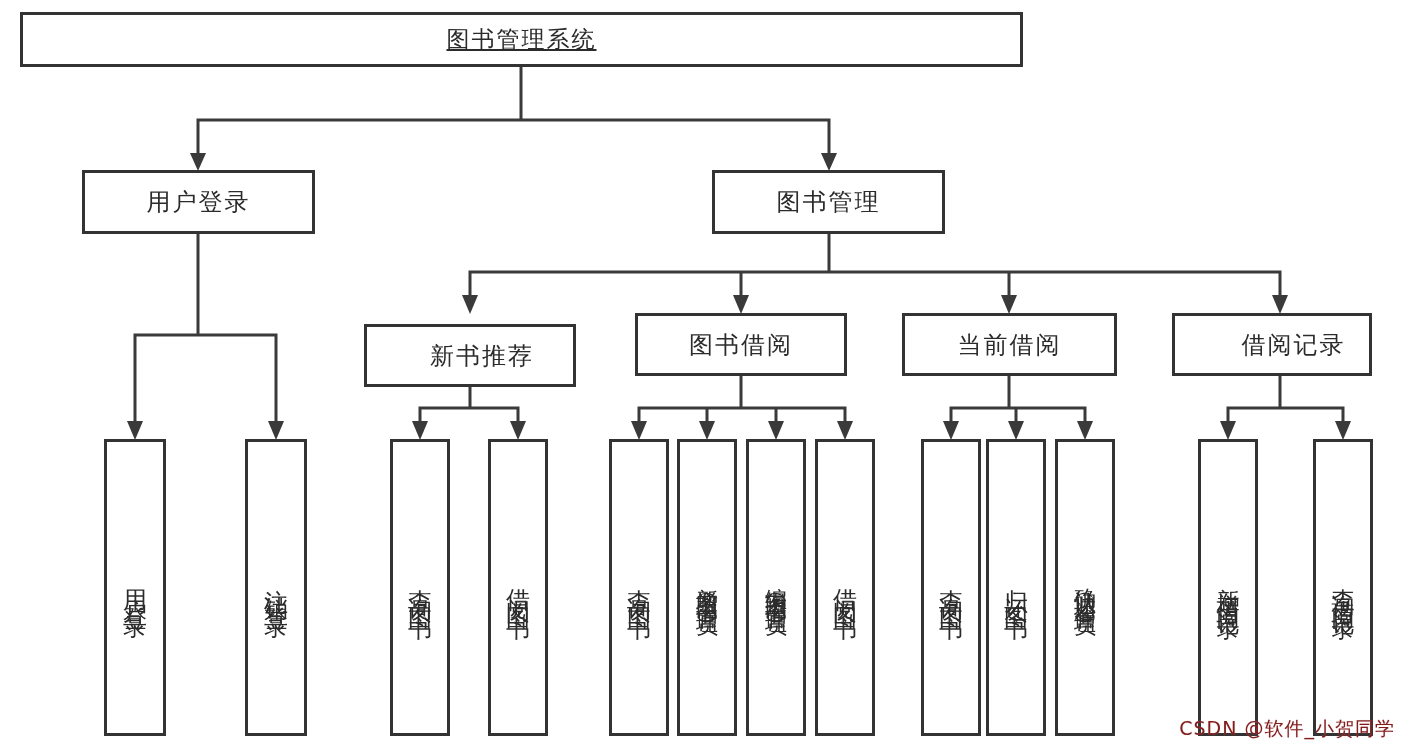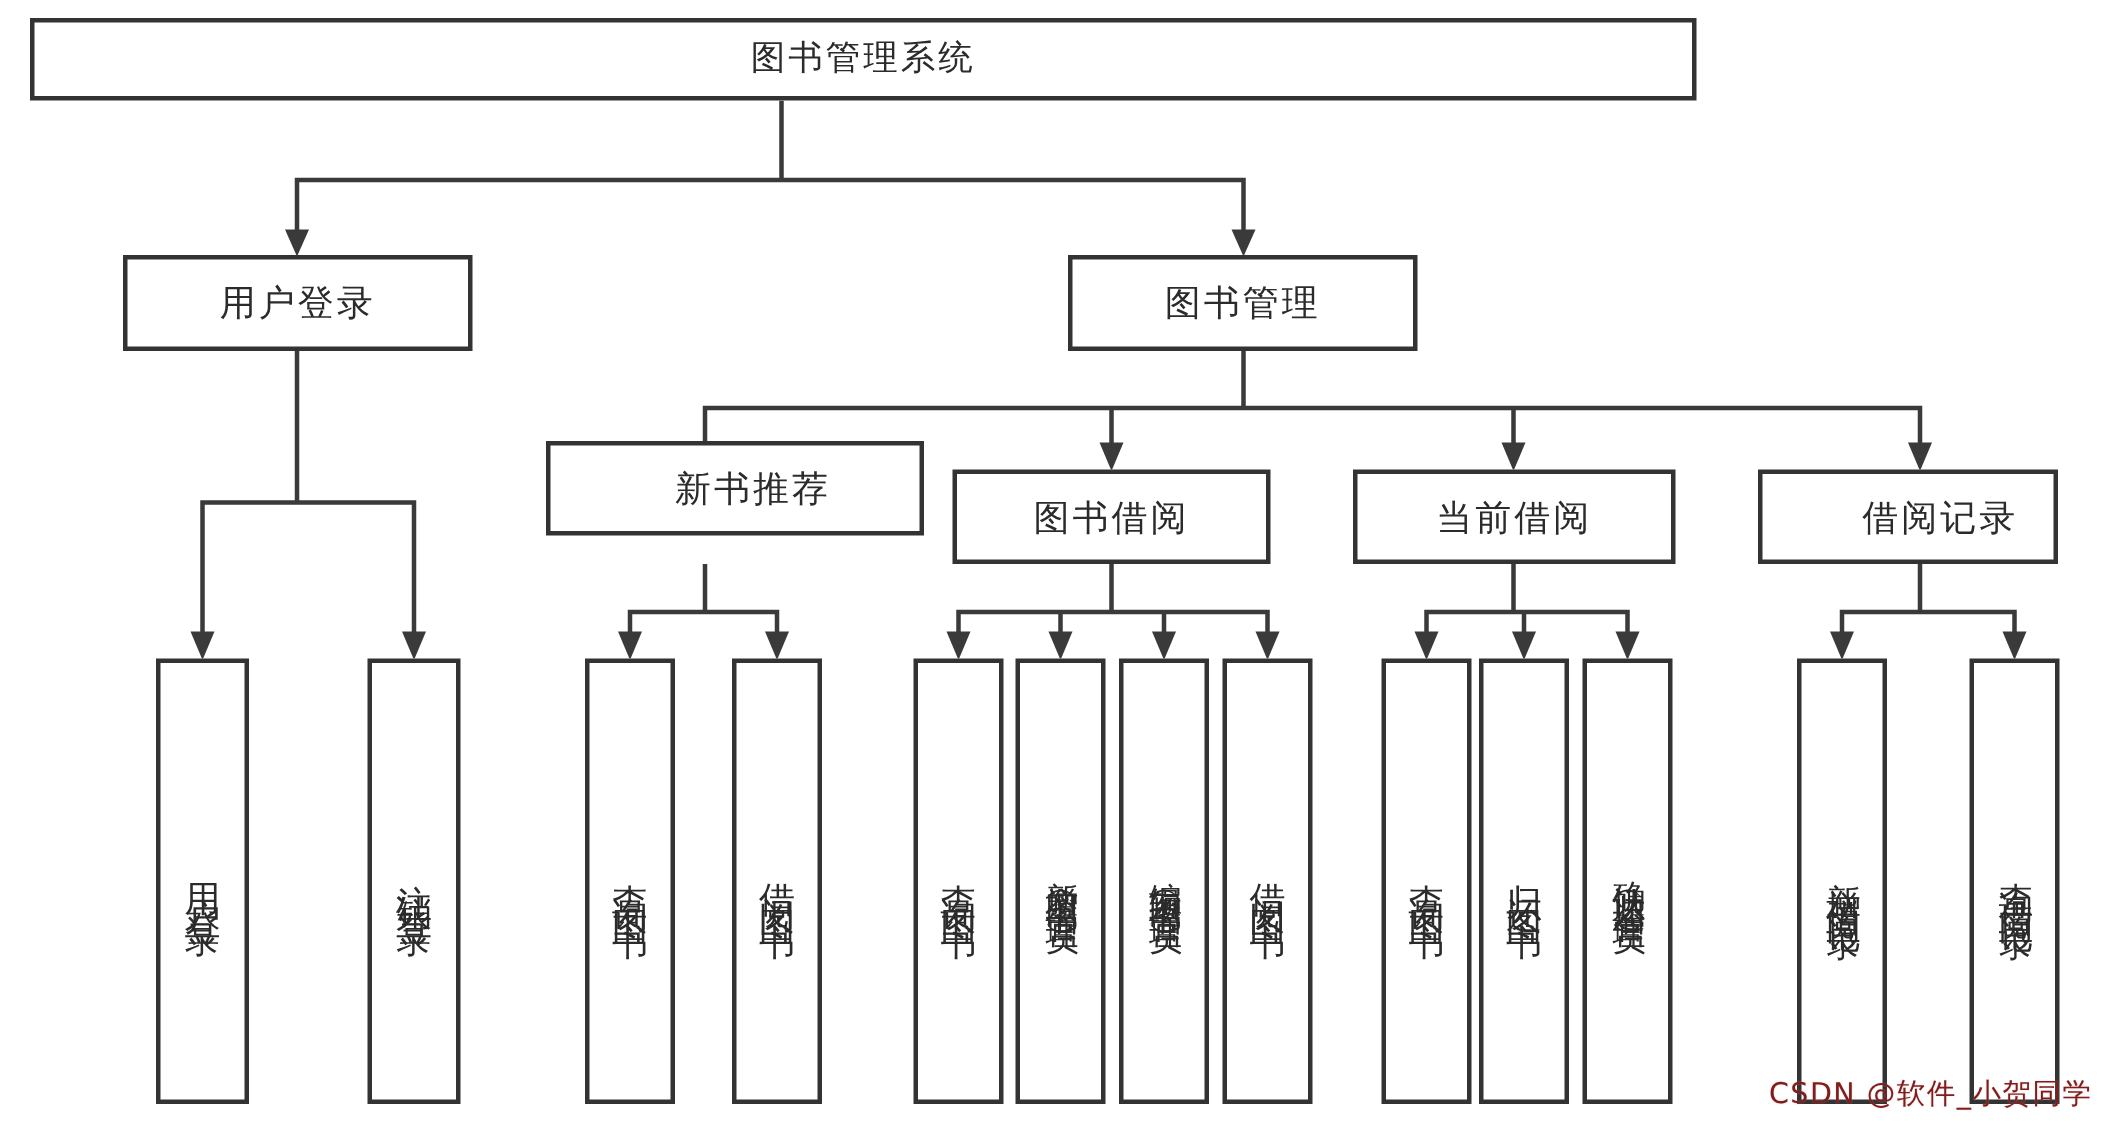--- a/index.html
+++ b/index.html
@@ -94,26 +94,26 @@
       <polygon points="1077,421 1093,421 1085,440" stroke="none"></polygon>
     </g>
 
     <g stroke="#3a3a3a" stroke-width="3" fill="#3a3a3a">
       <path d="M1280 376 V408 M1226.5 408 H1344.5 M1228 408 V423 M1343 408 V423" fill="none"></path>
       <polygon points="1220,421 1236,421 1228,440" stroke="none"></polygon>
       <polygon points="1335,421 1351,421 1343,440" stroke="none"></polygon>
     </g>
   </svg>
 
-  <div class="node root" style="left:20px;top:12px;width:1111px;height:55px;">图书管理系统</div>
+  <div class="node root" style="left:20px;top:12px;width:1003px;height:55px;text-decoration:underline;">图书管理系统</div>
 
   <div class="node" style="left:82px;top:170px;width:233px;height:64px;">用户登录</div>
   <div class="node" style="left:712px;top:170px;width:233px;height:64px;">图书管理</div>
 
-  <div class="node" style="left:364px;top:294px;width:252px;height:63px;padding-left:24px;">新书推荐</div>
+  <div class="node" style="left:364px;top:324px;width:212px;height:63px;padding-left:24px;">新书推荐</div>
   <div class="node" style="left:902px;top:313px;width:215px;height:63px;">当前借阅</div>
   <div class="node" style="left:635px;top:313px;width:212px;height:63px;">图书借阅</div>
   <div class="node" style="left:1172px;top:313px;width:200px;height:63px;padding-left:43px;">借阅记录</div>
 
   <div class="node leaf" style="left:104px;top:439px;width:62px;height:297px;">用户登录</div>
   <div class="node leaf" style="left:245px;top:439px;width:62px;height:297px;">注销登录</div>
 
   <div class="node leaf" style="left:390px;top:439px;width:60px;height:297px;">查询图书</div>
   <div class="node leaf" style="left:488px;top:439px;width:60px;height:297px;">借阅图书</div>
 

